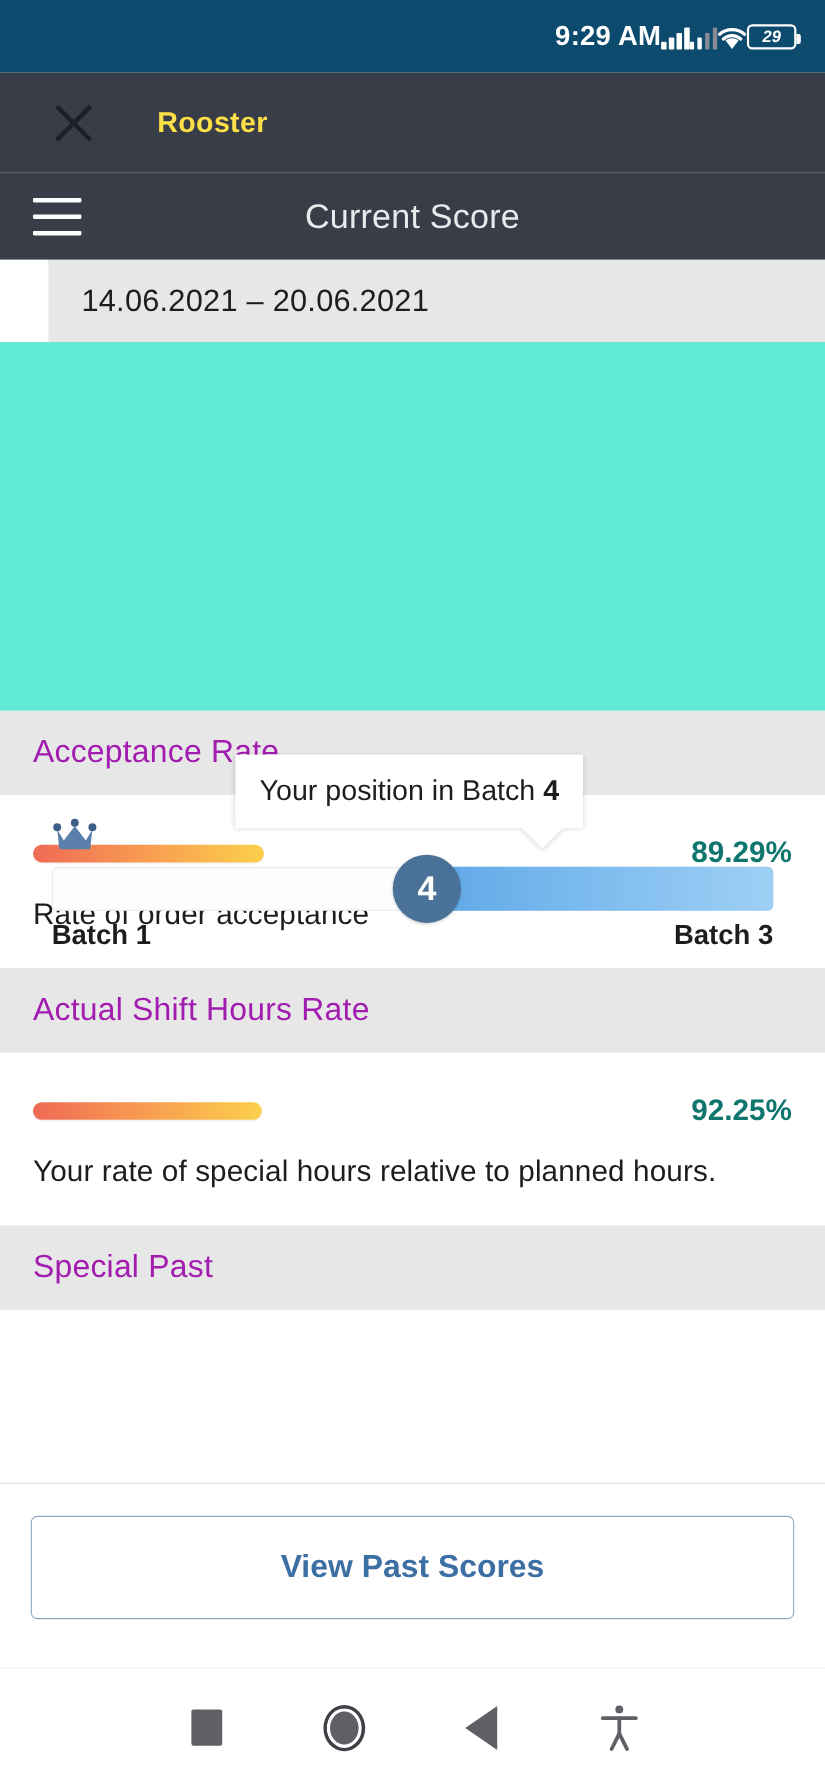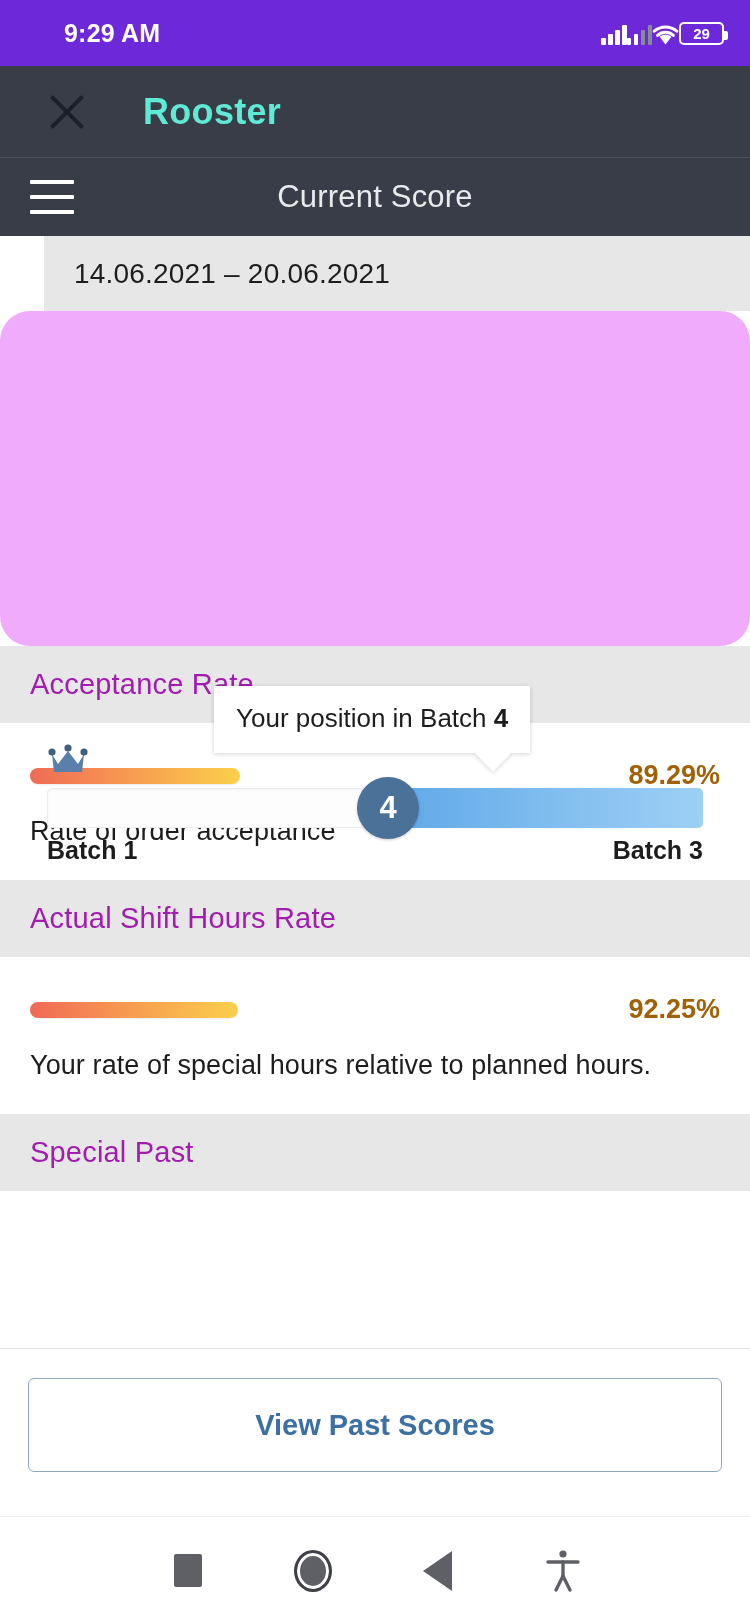--- a/index.html
+++ b/index.html
@@ -6,26 +6,26 @@
   html, body {
     width:750px; height:1624px;
     font-family:"Liberation Sans", sans-serif;
     background:#ffffff;
     overflow:hidden;
   }
   .screen { position:relative; width:750px; height:1624px; display:flex; flex-direction:column; }
 
   
   .status-bar {
-    height:66px; background:#6d28d9; flex:0 0 66px;
-    display:flex; align-items:center; justify-content:space-between;
+    height:66px; background:#0c4a6e; flex:0 0 66px;
+    display:flex; align-items:center; justify-content:flex-end;
     padding:0 26px 0 64px;
   }
   .status-time { color:#ffffff; font-size:25px; font-weight:bold; letter-spacing:.2px; }
-  .status-icons { display:flex; align-items:flex-end; gap:0; }
+  .status-icons { display:flex; align-items:flex-end; gap:0;font-style:italic; }
   .sig { display:flex; align-items:flex-end; gap:2.5px; height:22px; }
   .sig i { display:block; width:4.5px; background:#ffffff; border-radius:1px; }
   .sig i:nth-child(1){height:7px;}
   .sig i:nth-child(2){height:11px;}
   .sig i:nth-child(3){height:15px;}
   .sig i:nth-child(4){height:20px;}
   .sig.dim i:nth-child(4){ background:#868b95; }
   .sig.dim i:nth-child(3){ background:#868b95; }
   .wifi { position:relative; width:27px; height:21px; }
   .wifi svg { display:block; }
@@ -45,42 +45,42 @@
     height:91px; flex:0 0 91px; background:#383d47;
     display:flex; align-items:center; padding:0 44px;
   }
   .close-icon { width:46px; height:46px; position:relative; cursor:pointer; flex:0 0 46px; }
   .close-icon::before, .close-icon::after {
     content:""; position:absolute; left:50%; top:50%;
     width:44px; height:4px; background:#1b1f27; border-radius:1px;
   }
   .close-icon::before { transform:translate(-50%,-50%) rotate(45deg); }
   .close-icon::after  { transform:translate(-50%,-50%) rotate(-45deg); }
-  .app-title { color:#5eead4; font-size:36px; font-weight:bold; margin-left:53px; letter-spacing:.3px; }
+  .app-title { color:#fde047; font-size:26px; font-weight:bold; margin-left:53px; letter-spacing:.3px; }
 
   
   .sub-bar {
     height:79px; flex:0 0 79px; background:#383d47;
     display:flex; align-items:center; position:relative;
     border-top:1px solid #4a4f59;
   }
   .menu-icon { position:absolute; left:30px; width:44px; height:34px; display:flex;
                flex-direction:column; justify-content:space-between; cursor:pointer; }
   .menu-icon i { display:block; height:4px; background:#ffffff; border-radius:1px; width:100%; }
   .sub-title { width:100%; text-align:center; color:#e9eaec; font-size:31px; letter-spacing:.2px; }
 
   
   .date-band {
     height:75px; flex:0 0 75px; background:#e7e7e7;
     display:flex; align-items:center; padding:0 30px;margin-left:44px;
   }
   .date-band span { font-size:28px; color:#1d1d1d; letter-spacing:.2px; }
 
   
-  .batch-panel { background:#f0abfc; flex:0 0 335px; position:relative;border-radius:30px; }
+  .batch-panel { background:#5eead4; flex:0 0 335px; position:relative; }
   .tooltip {
     position:absolute; left:214px; top:375px;
     background:#ffffff; padding:17px 22px 19px 22px;
     box-shadow:0 1px 5px rgba(0,0,0,.18);
     font-size:26px; color:#1d1d1d; white-space:nowrap;
   }
   .tooltip b { font-weight:bold; }
   .tooltip::after {
     content:""; position:absolute; right:24px; bottom:-13px;
     width:26px; height:26px; background:#ffffff;
@@ -118,21 +118,21 @@
     display:flex; align-items:center; padding:0 30px;
   }
   .metric-header h2 { font-size:29px; font-weight:normal; color:#a21caf; letter-spacing:.2px; }
   .metric-body { background:#ffffff; padding:37px 30px 0 30px; height:157px; }
   .metric-row { display:flex; align-items:center; justify-content:space-between; }
   .metric-bar {
     height:16px; border-radius:8px;
     background:linear-gradient(90deg,#ef6a55 0%,#f79552 42%,#fbd04b 100%);
     box-shadow:0 1px 2px rgba(0,0,0,.08);
   }
-  .metric-value { font-size:27px; font-weight:bold; color:#a16207; white-space:nowrap; }
+  .metric-value { font-size:27px; font-weight:bold; color:#0f766e; white-space:nowrap; }
   .metric-desc { margin-top:25px; font-size:27px; color:#1d1d1d; letter-spacing:.1px; }
 
   
   .footer {
     flex:1 1 auto; background:#ffffff;
     border-top:1px solid #e2e2e2;
     display:flex; align-items:flex-start; justify-content:center;
     padding:29px 28px 0 28px;
   }
   .past-scores-btn {

